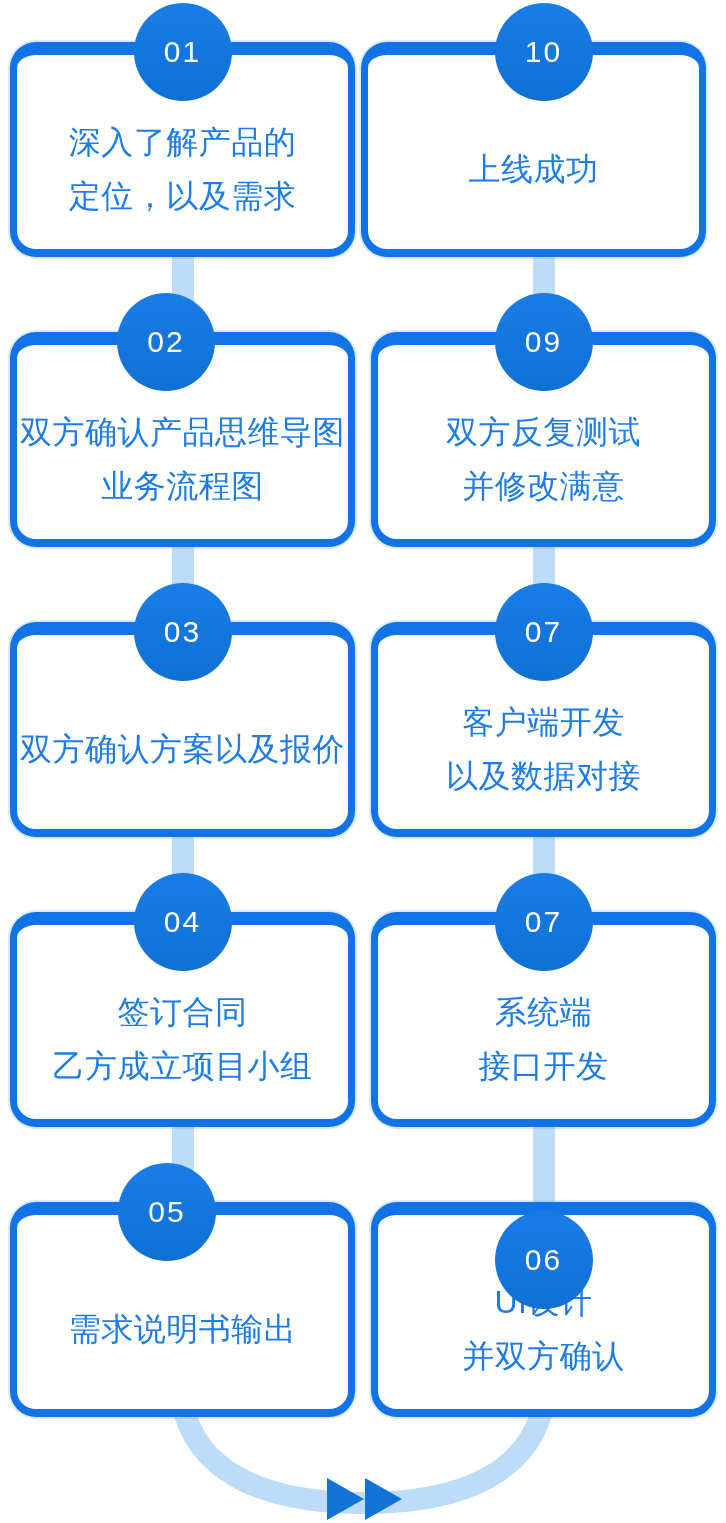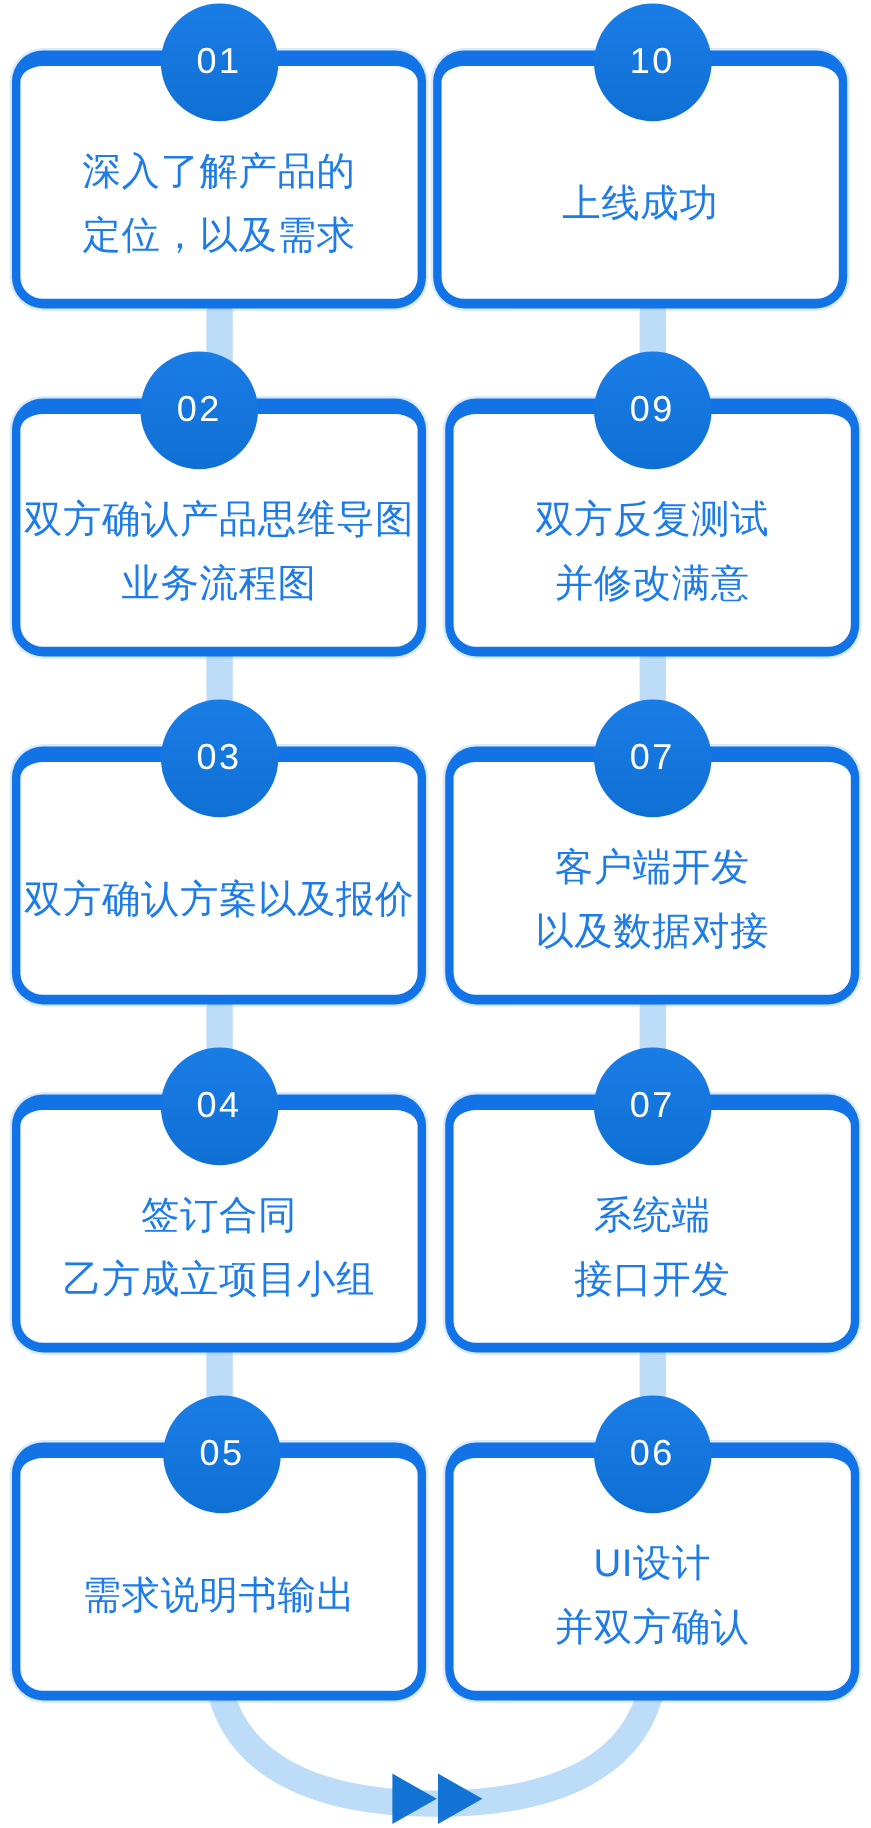--- a/index.html
+++ b/index.html
@@ -81,21 +81,21 @@
     </div>
     <div class="badge" style="left: 133.5px; top: 873px;">
       <span class="badge-num">04</span>
     </div>
     <div class="connector" style="left: 171.5px; top: 1124px; height: 90px;"></div>
     <div class="card" style="left: 10px; top: 1202px;">
       <div class="card-text">
         <div class="line">需求说明书输出</div>
       </div>
     </div>
-    <div class="badge" style="left: 136px; top: 1163px; text-align: right;">
+    <div class="badge" style="left: 118px; top: 1163px; text-align: right;">
       <span class="badge-num">05</span>
     </div>
     <div class="card" style="left: 361px; top: 42px;">
       <div class="card-text">
         <div class="line">上线成功</div>
       </div>
     </div>
     <div class="badge" style="left: 494.5px; top: 3px;">
       <span class="badge-num">10</span>
     </div>
@@ -129,16 +129,16 @@
     <div class="badge" style="left: 494.5px; top: 873px; justify-content: center;">
       <span class="badge-num">07</span>
     </div>
     <div class="connector" style="left: 532.5px; top: 1124px; height: 90px;"></div>
     <div class="card" style="left: 371px; top: 1202px;">
       <div class="card-text">
         <div class="line">UI设计</div>
         <div class="line">并双方确认</div>
       </div>
     </div>
-    <div class="badge" style="left: 494.5px; top: 1163px;">
+    <div class="badge" style="left: 494.5px; top: 1211px;">
       <span class="badge-num">06</span>
     </div>
   </div>
 
 </body></html>

